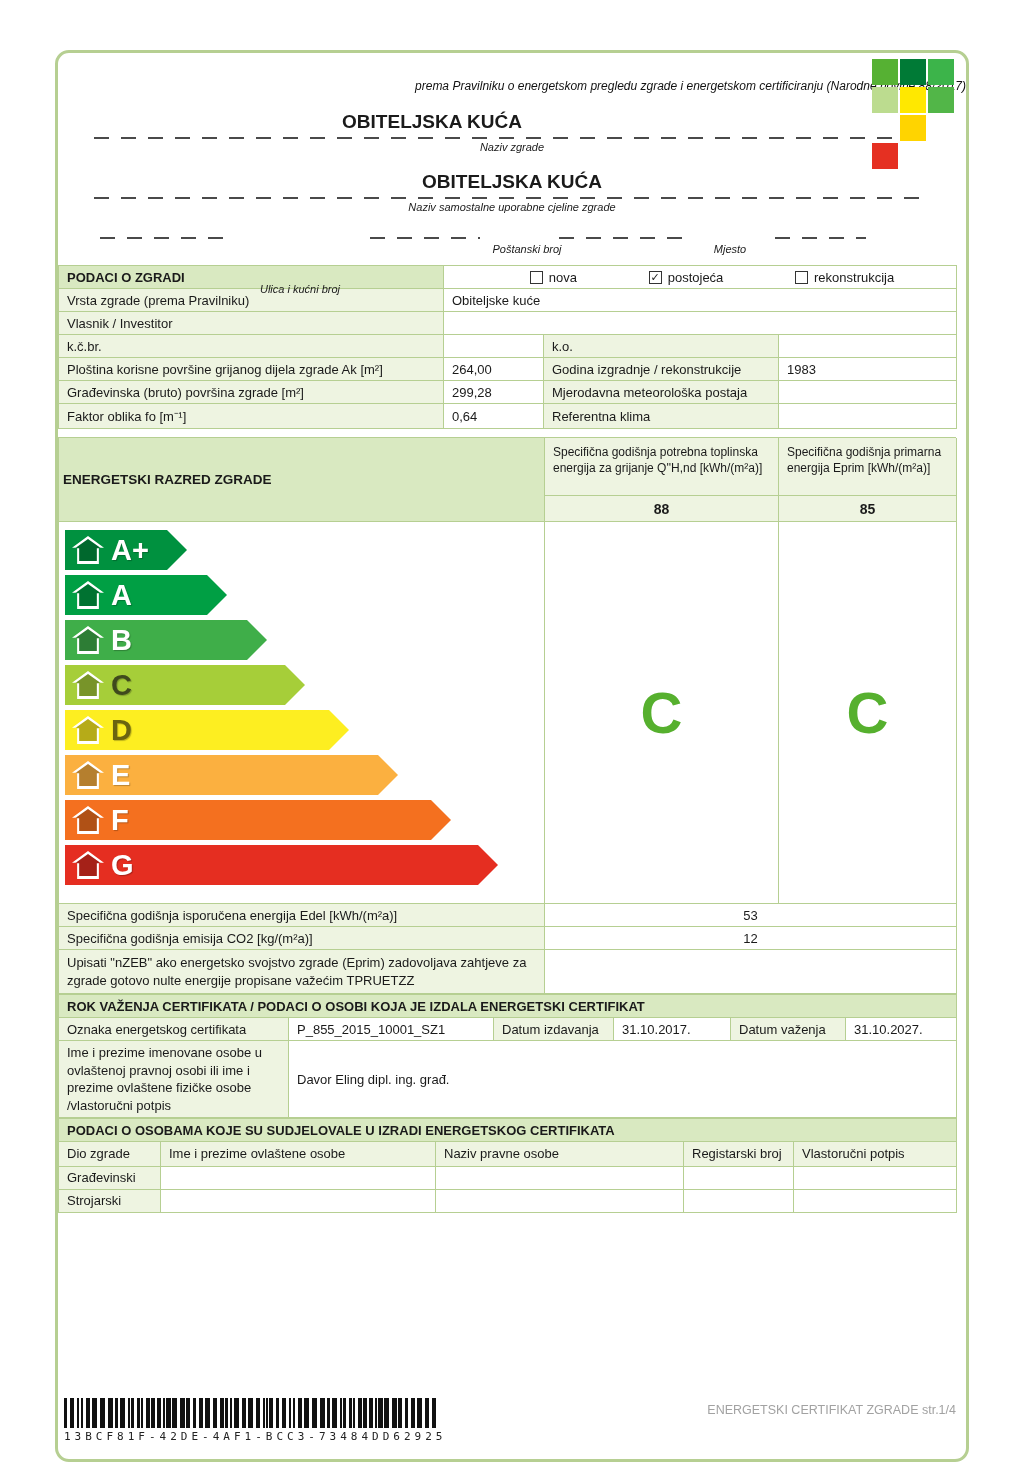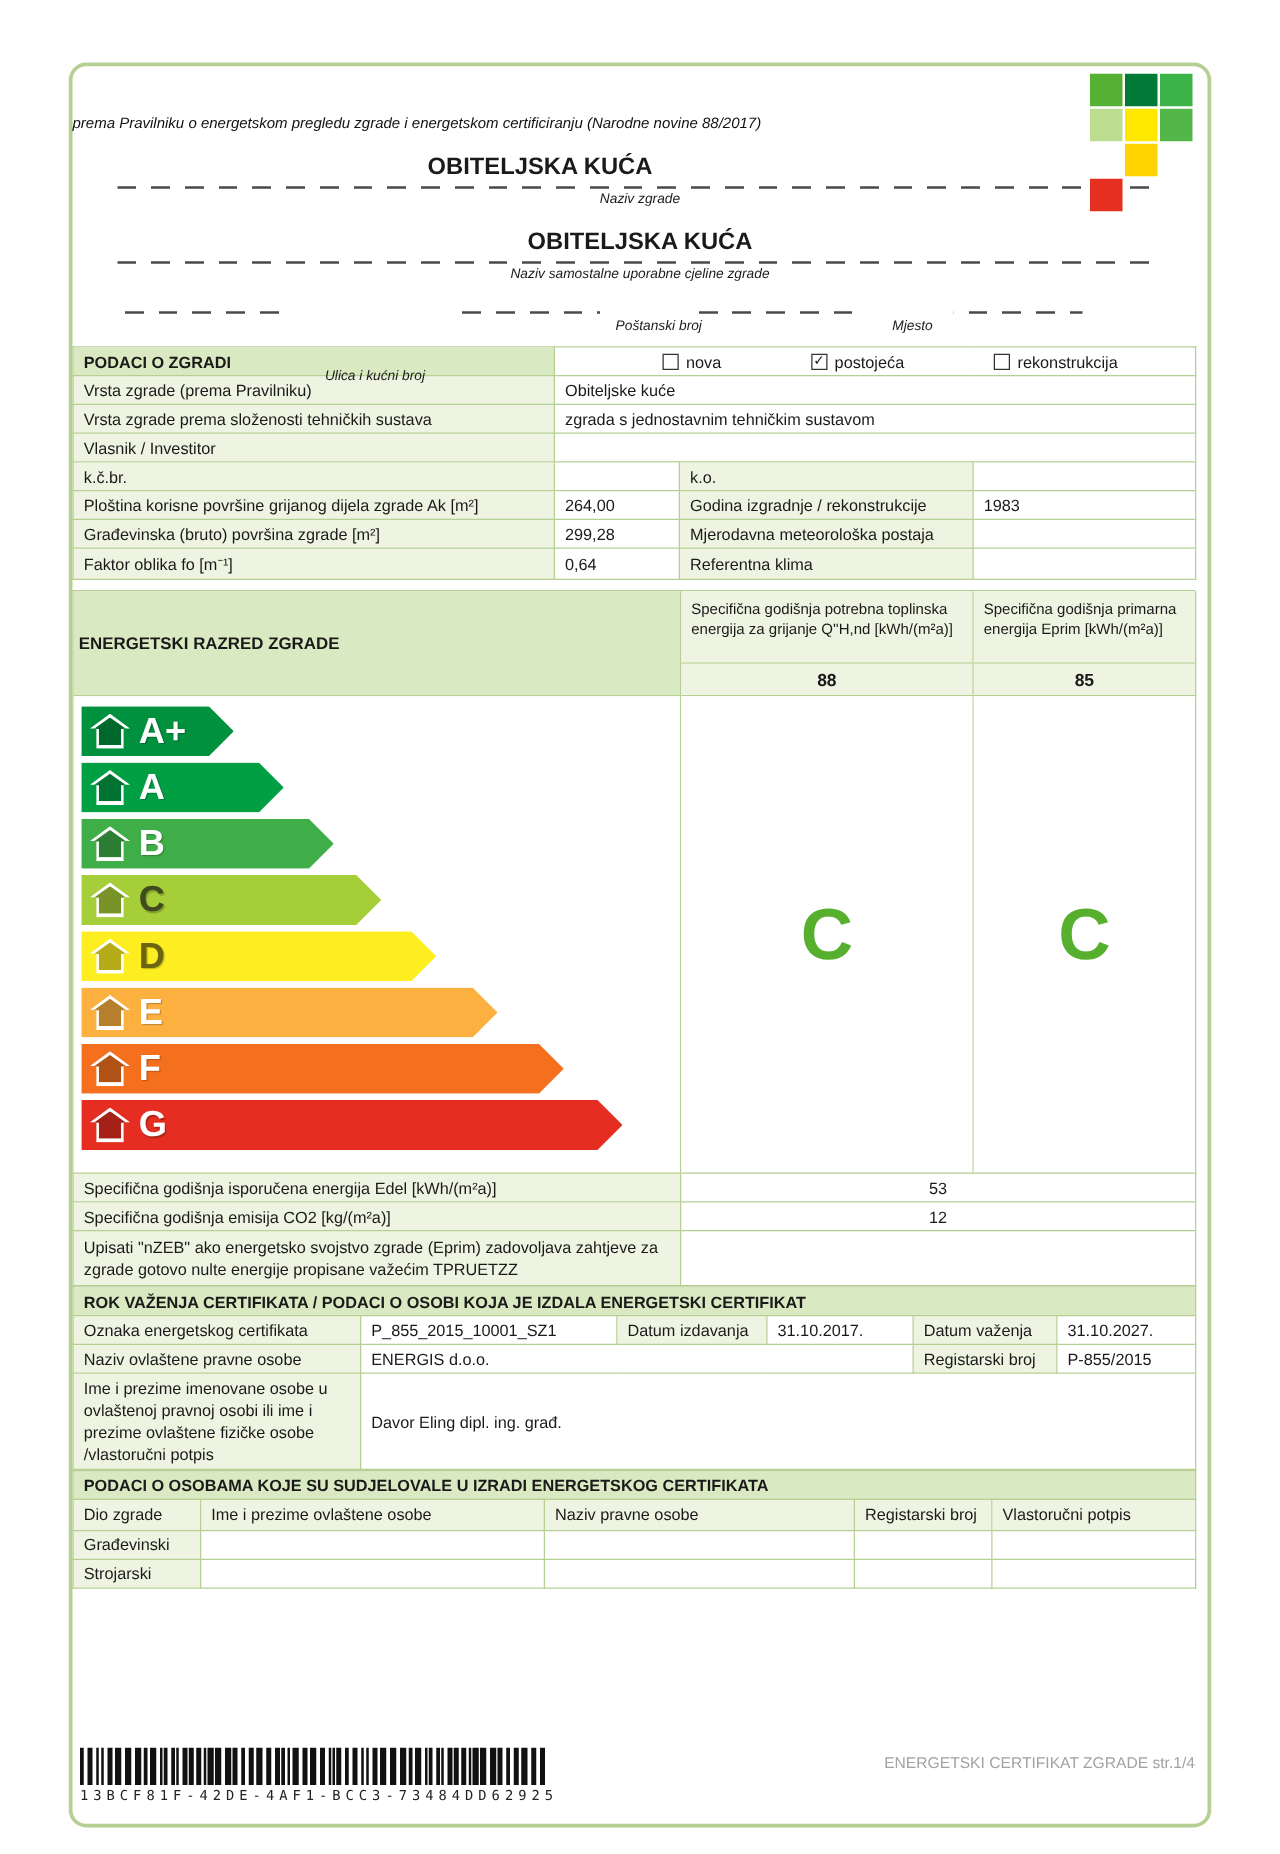--- a/index.html
+++ b/index.html
@@ -13,21 +13,21 @@
   }
   *{box-sizing:border-box;}
   body{margin:0;background:#fff;font-family:"Liberation Sans",sans-serif;color:#1a1a1a;}
   .page{position:relative;width:1024px;height:1483px;background:#fff;overflow:hidden;}
   .frame{position:absolute;left:55px;top:50px;width:914px;height:1412px;border:3px solid var(--frame-border);border-radius:14px;padding:14px 0 0 0;}
 
   
   .logo{position:absolute;top:6px;right:12px;display:grid;grid-template-columns:repeat(3,26px);grid-auto-rows:26px;gap:2px;}
   .logo .sq{display:block;}
   .title{text-align:center;font-size:28px;font-weight:bold;color:var(--title-color);margin-top:6px;letter-spacing:0.5px;}
-  .subtitle{text-align:left;font-size:12px;font-style:italic;margin-top:24px;color:#111;}
+  .subtitle{text-align:right;font-size:12px;font-style:italic;margin-top:12px;color:#111;}
   .name-row{display:flex;justify-content:center;align-items:center;gap:10px;margin-top:18px;height:22px;}
   .bname{font-size:19px;font-weight:bold;}
   .redact{background:#fff;display:inline-block;}
   .redact.inline{width:150px;height:20px;}
   .dashline{height:2px;margin:4px 36px 0 36px;background:repeating-linear-gradient(90deg,#4a4a4a 0 15px,transparent 15px 27px);}
   .caption{text-align:center;font-style:italic;font-size:11px;margin-top:2px;}
   .address{position:relative;height:38px;margin-top:14px;}
   .addr-line{position:absolute;left:42px;right:100px;top:10px;margin:0;}
   .addr-redact{position:absolute;top:3px;height:16px;background:#fff;}
   .ar1{left:170px;width:140px;}
@@ -149,24 +149,20 @@
                   <span>rekonstrukcija</span>
                 </span>
           </div>
         </td>
       </tr>
       <tr>
         <td class="lbl">Vrsta zgrade (prema Pravilniku)</td>
         <td class="val" colspan="3">Obiteljske kuće</td>
       </tr>
       <tr>
-        <td class="lbl">Vrsta zgrade prema složenosti tehničkih sustava</td>
-        <td class="val" colspan="3">zgrada s jednostavnim tehničkim sustavom</td>
-      </tr>
-      <tr>
         <td class="lbl">Vlasnik / Investitor</td>
         <td class="val" colspan="3"></td>
       </tr>
       <tr>
         <td class="lbl">k.č.br.</td>
         <td class="val"></td>
         <td class="lbl">k.o.</td>
         <td class="val"></td>
       </tr>
       <tr>
@@ -301,26 +297,20 @@
         <td class="bar" colspan="6">ROK VAŽENJA CERTIFIKATA / PODACI O OSOBI KOJA JE IZDALA ENERGETSKI CERTIFIKAT</td>
       </tr>
       <tr>
         <td class="lbl">Oznaka energetskog certifikata</td>
         <td class="val">P_855_2015_10001_SZ1</td>
         <td class="lbl">Datum izdavanja</td>
         <td class="val">31.10.2017.</td>
         <td class="lbl">Datum važenja</td>
         <td class="val">31.10.2027.</td>
       </tr>
-      <tr>
-        <td class="lbl">Naziv ovlaštene pravne osobe</td>
-        <td class="val" colspan="3">ENERGIS d.o.o.</td>
-        <td class="lbl">Registarski broj</td>
-        <td class="val">P-855/2015</td>
-      </tr>
       <tr style="height:72px">
         <td class="lbl small top">Ime i prezime imenovane osobe u ovlaštenoj pravnoj osobi ili ime i prezime ovlaštene fizičke osobe /vlastoručni potpis</td>
         <td class="val top" colspan="5">Davor Eling dipl. ing. građ.</td>
       </tr>
     </tbody>
       </table>
 
     <table class="tbl mt">
       <colgroup>
           <col style="width:102px">

